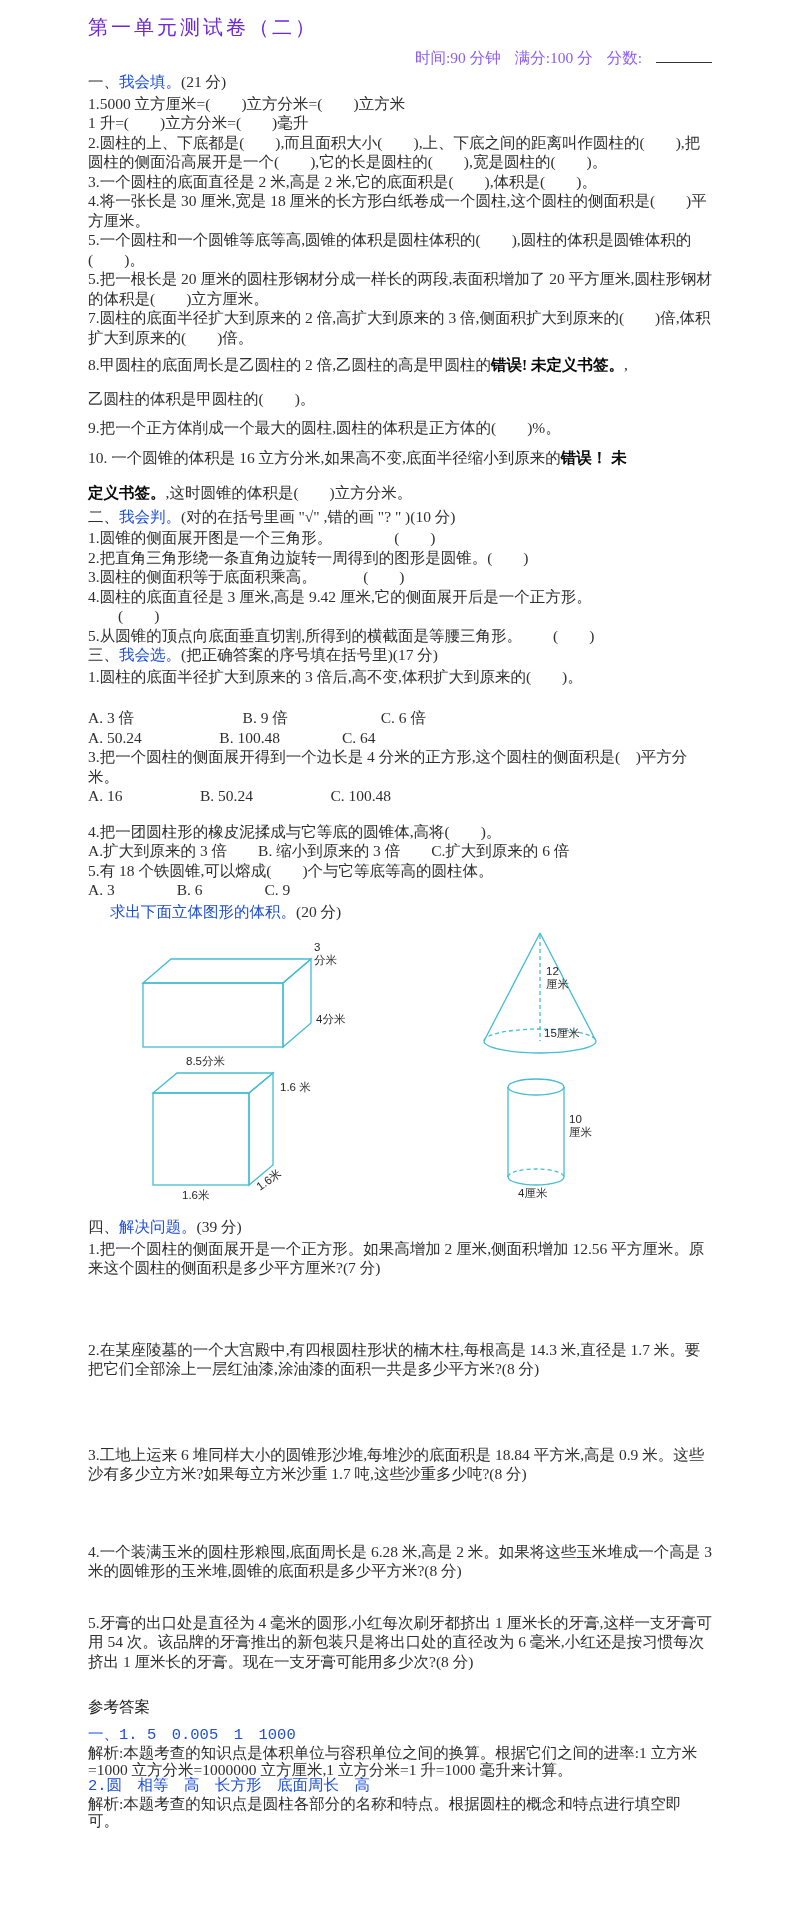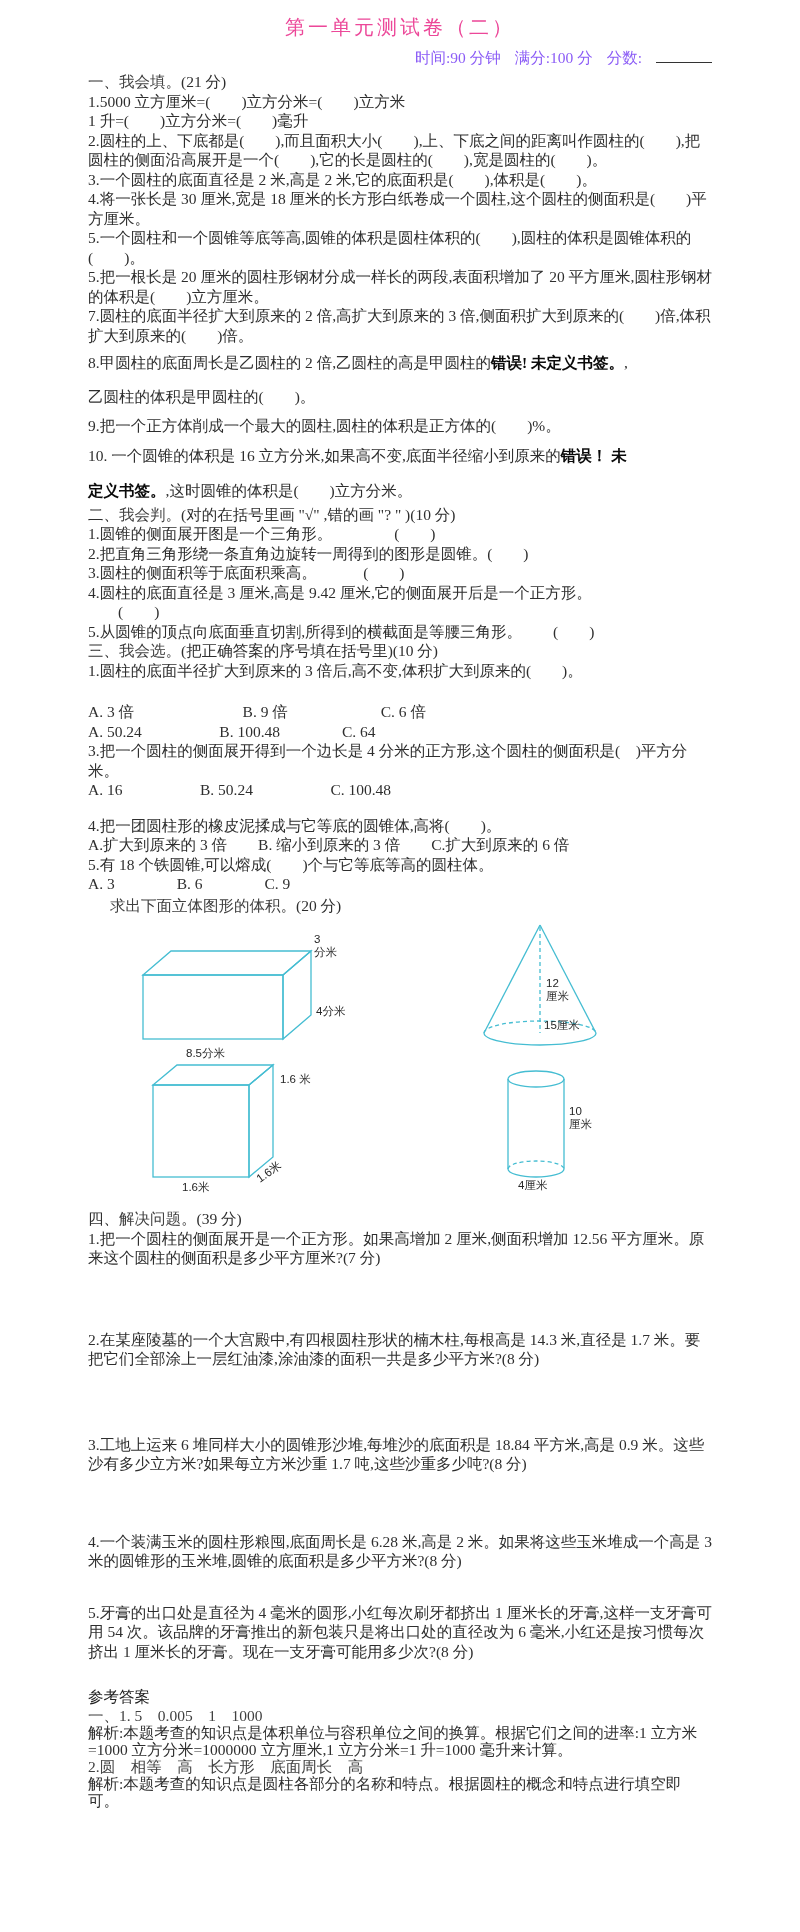--- a/index.html
+++ b/index.html
@@ -4,49 +4,49 @@
 <style>
   html,body{margin:0;padding:0;}
   body{
     width:800px;height:1932px;overflow:hidden;background:#ffffff;
     font-family:"Liberation Serif","DejaVu Serif",serif;
     color:#2e2e2e;
   }
   .content{margin-left:88px;width:624px;padding-top:14px;}
   p{margin:0;}
   .title{
-    text-align:center;font-size:20px;font-weight:400;letter-spacing:3px;
-    color:#ec4899;margin:0 0 8px 0;line-height:26px;
+    font-size:20px;font-weight:400;letter-spacing:3px;
+    color:#6d28d9;margin:0 0 8px 0;line-height:26px;
   }
   .meta{
     text-align:right;font-size:15.5px;line-height:20px;margin-bottom:4px;color:#8b5cf6;
   }
   .meta span{margin-left:14px;}
   .score-blank{
     display:inline-block;width:56px;height:14px;margin-left:2px;
     border-bottom:1px solid #333;vertical-align:baseline;
   }
   .ln,.sec,.opts{font-size:15.5px;line-height:19.5px;color:#2e2e2e;}
-  .cyan{color:#404040;}
+  .cyan{color:#1d4ed8;font-family:Liberation Mono, monospace;}
   b,.bold{font-weight:bold;color:#0a0a0a;}
   .indent{padding-left:30px;}
   .mt8{margin-top:8px;} .mt22{margin-top:22px;}
   .mb10{margin-bottom:10px;} .mb14{margin-bottom:14px;} .mb16{margin-bottom:16px;}
   .vol-head{padding-left:22px;}
   .figs{position:relative;width:624px;height:292px;margin-top:2px;}
   .figs svg{position:absolute;left:0;top:0;}
   .flabel{
     position:absolute;font-size:11.5px;line-height:13px;color:#262626;
     white-space:pre-line;font-family:"Liberation Sans","DejaVu Sans",sans-serif;
   }
   .rot{transform:rotate(-36deg);transform-origin:left top;}
   .prob{margin:0;}
   .p-gap1{margin-bottom:62px;} .p-gap2{margin-bottom:66px;}
   .p-gap3{margin-bottom:58px;} .p-gap4{margin-bottom:32px;} .p-gap5{margin-bottom:26px;}
-  .ans-title{font-size:15.5px;line-height:19px;color:#222;margin-bottom:1px;}
+  .ans-title{font-size:15.5px;line-height:19px;color:#222;margin-bottom:11px;}
   .ans{font-size:15.5px;line-height:17px;}
 </style>
 </head>
 <body>
 
 <div class="content">
 
   <p class="title">第一单元测试卷（二）</p>
 
   <p class="meta"><span>时间:90 分钟</span><span>满分:100 分</span><span>分数:</span><span class="score-blank"></span></p>
@@ -67,21 +67,21 @@
   <p class="ln" style="margin-bottom:4px;"><b>定义书签。</b><span>,这时圆锥的体积是(　　)立方分米。</span></p>
 
   <p class="sec"><span>二、</span><span class="cyan">我会判。</span><span>(对的在括号里画 "√" ,错的画 "? " )(10 分)</span></p>
   <p class="ln">1.圆锥的侧面展开图是一个三角形。　　　　(　　)</p>
   <p class="ln">2.把直角三角形绕一条直角边旋转一周得到的图形是圆锥。(　　)</p>
   <p class="ln">3.圆柱的侧面积等于底面积乘高。　　　(　　)</p>
   <p class="ln">4.圆柱的底面直径是 3 厘米,高是 9.42 厘米,它的侧面展开后是一个正方形。</p>
   <p class="ln indent">(　　)</p>
   <p class="ln">5.从圆锥的顶点向底面垂直切割,所得到的横截面是等腰三角形。　　(　　)</p>
 
-  <p class="sec"><span>三、</span><span class="cyan">我会选。</span><span>(把正确答案的序号填在括号里)(10 分)</span></p>
+  <p class="sec"><span>三、</span><span class="cyan">我会选。</span><span>(把正确答案的序号填在括号里)(17 分)</span></p>
   <p class="ln mt22" style="margin-top:0;">1.圆柱的底面半径扩大到原来的 3 倍后,高不变,体积扩大到原来的(　　)。</p>
   <p class="opts mt22">A. 3 倍　　　　　　　B. 9 倍　　　　　　C. 6 倍</p>
   <p class="opts">A. 50.24　　　　　B. 100.48　　　　C. 64</p>
   <p class="ln">3.把一个圆柱的侧面展开得到一个边长是 4 分米的正方形,这个圆柱的侧面积是(　)平方分米。</p>
   <p class="opts mb16">A. 16　　　　　B. 50.24　　　　　C. 100.48</p>
   <p class="ln">4.把一团圆柱形的橡皮泥揉成与它等底的圆锥体,高将(　　)。</p>
   <p class="opts">A.扩大到原来的 3 倍　　B. 缩小到原来的 3 倍　　C.扩大到原来的 6 倍</p>
   <p class="ln">5.有 18 个铁圆锥,可以熔成(　　)个与它等底等高的圆柱体。</p>
   <p class="opts">A. 3　　　　B. 6　　　　C. 9</p>
 
@@ -111,21 +111,21 @@
         <path d="M420,162 L420,252"></path>
         <path d="M476,162 L476,252"></path>
         <path d="M420,252 A28,8 0 0,0 476,252"></path>
         <path d="M420,252 A28,8 0 0,1 476,252" stroke-dasharray="4,3"></path>
       </g>
     </svg>
     <div class="flabel" style="left:226px;top:16px;">3
 分米</div>
     <div class="flabel" style="left:98px;top:130px;">8.5分米</div>
     <div class="flabel" style="left:228px;top:88px;">4分米</div>
-    <div class="flabel" style="left:458px;top:60px;">12
+    <div class="flabel" style="left:458px;top:40px;">12
 厘米</div>
     <div class="flabel" style="left:456px;top:102px;">15厘米</div>
     <div class="flabel" style="left:192px;top:156px;">1.6 米</div>
     <div class="flabel" style="left:94px;top:264px;">1.6米</div>
     <div class="flabel rot" style="left:166px;top:258px;">1.6米</div>
     <div class="flabel" style="left:481px;top:188px;">10
 厘米</div>
     <div class="flabel" style="left:430px;top:262px;">4厘米</div>
   </div>
 

